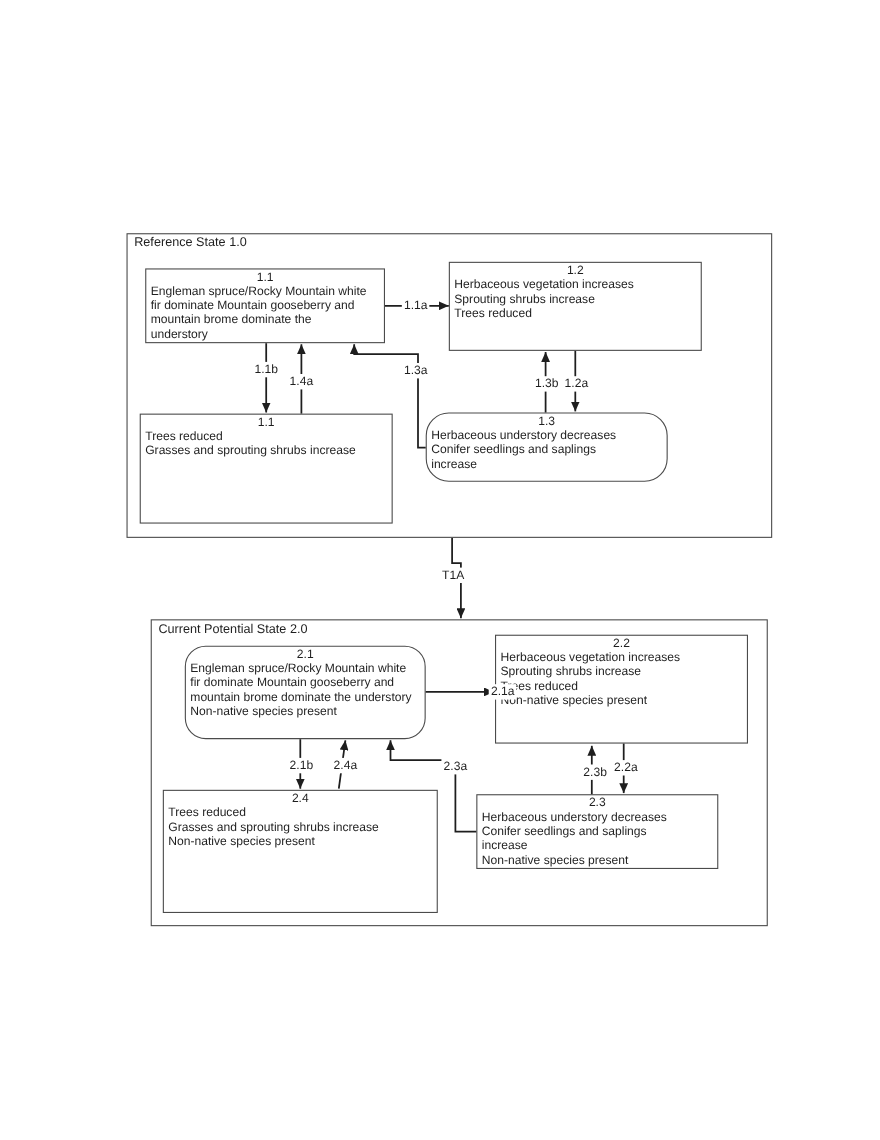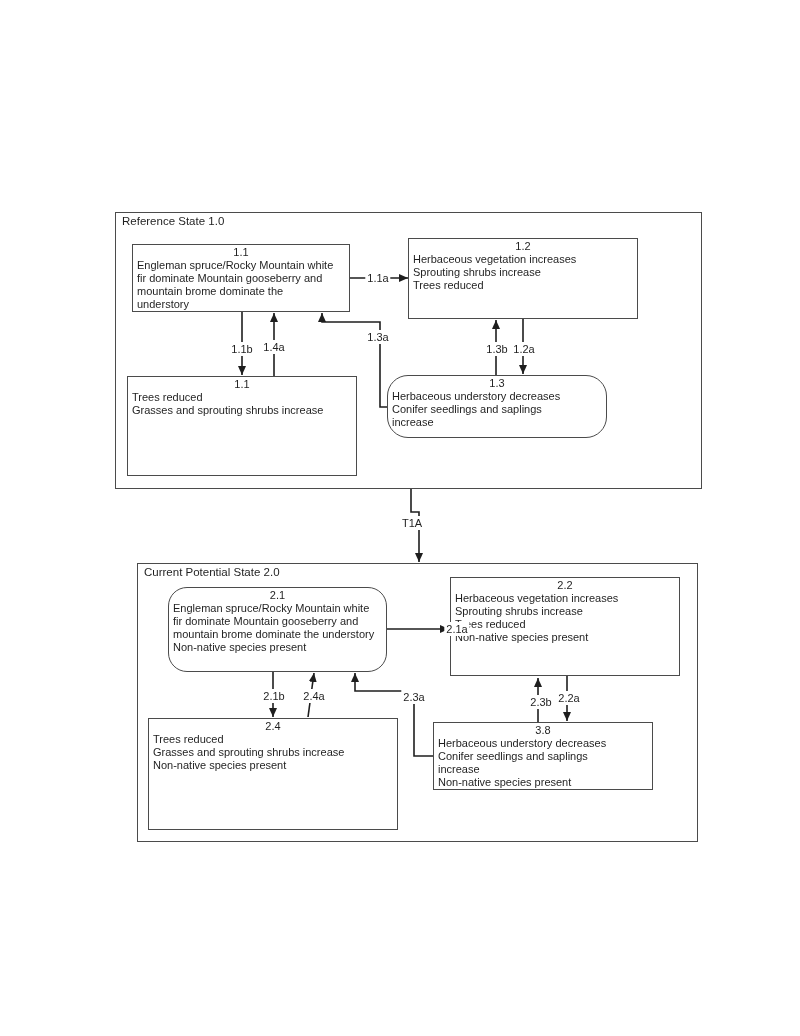--- a/index.html
+++ b/index.html
@@ -112,21 +112,21 @@
 
   <div class="node-box" style="left:450px;top:577px;width:230px;height:99px;">
     <div class="node-number">2.2</div>
     <div class="node-lines">Herbaceous vegetation increases
 Sprouting shrubs increase
 Trees reduced
 Non-native species present</div>
   </div>
 
   <div class="node-box" style="left:433px;top:722px;width:220px;height:68px;">
-    <div class="node-number">3.8</div>
+    <div class="node-number">2.3</div>
     <div class="node-lines">Herbaceous understory decreases
 Conifer seedlings and saplings
 increase
 Non-native species present</div>
   </div>
 
   <div class="node-box" style="left:148px;top:718px;width:250px;height:112px;">
     <div class="node-number">2.4</div>
     <div class="node-lines">Trees reduced
 Grasses and sprouting shrubs increase
@@ -151,21 +151,21 @@
 
     <path class="arrow" d="M387,629 H449" marker-end="url(#ah)"></path>
     <path class="arrow" d="M273,672 V717" marker-end="url(#ah)"></path>
     <path class="arrow" d="M308,717 L314,673" marker-end="url(#ah)"></path>
     <path class="arrow" d="M433,756 H414 V691 H355 V673" marker-end="url(#ah)"></path>
     <path class="arrow" d="M538,722 V678" marker-end="url(#ah)"></path>
     <path class="arrow" d="M567,676 V721" marker-end="url(#ah)"></path>
   </svg>
 
   <span class="arrow-label" style="left:378px;top:278px;">1.1a</span>
-  <span class="arrow-label" style="left:242px;top:349px;">1.1b</span>
+  <span class="arrow-label" style="left:242px;top:336px;">1.1b</span>
   <span class="arrow-label" style="left:274px;top:347px;">1.4a</span>
   <span class="arrow-label" style="left:378px;top:337px;">1.3a</span>
   <span class="arrow-label" style="left:497px;top:349px;">1.3b</span>
   <span class="arrow-label" style="left:524px;top:349px;">1.2a</span>
 
   <span class="arrow-label" style="left:412px;top:523px;">T1A</span>
 
   <span class="arrow-label" style="left:417px;top:629px;margin-left:40px;">2.1a</span>
   <span class="arrow-label" style="left:274px;top:696px;">2.1b</span>
   <span class="arrow-label" style="left:314px;top:696px;">2.4a</span>

